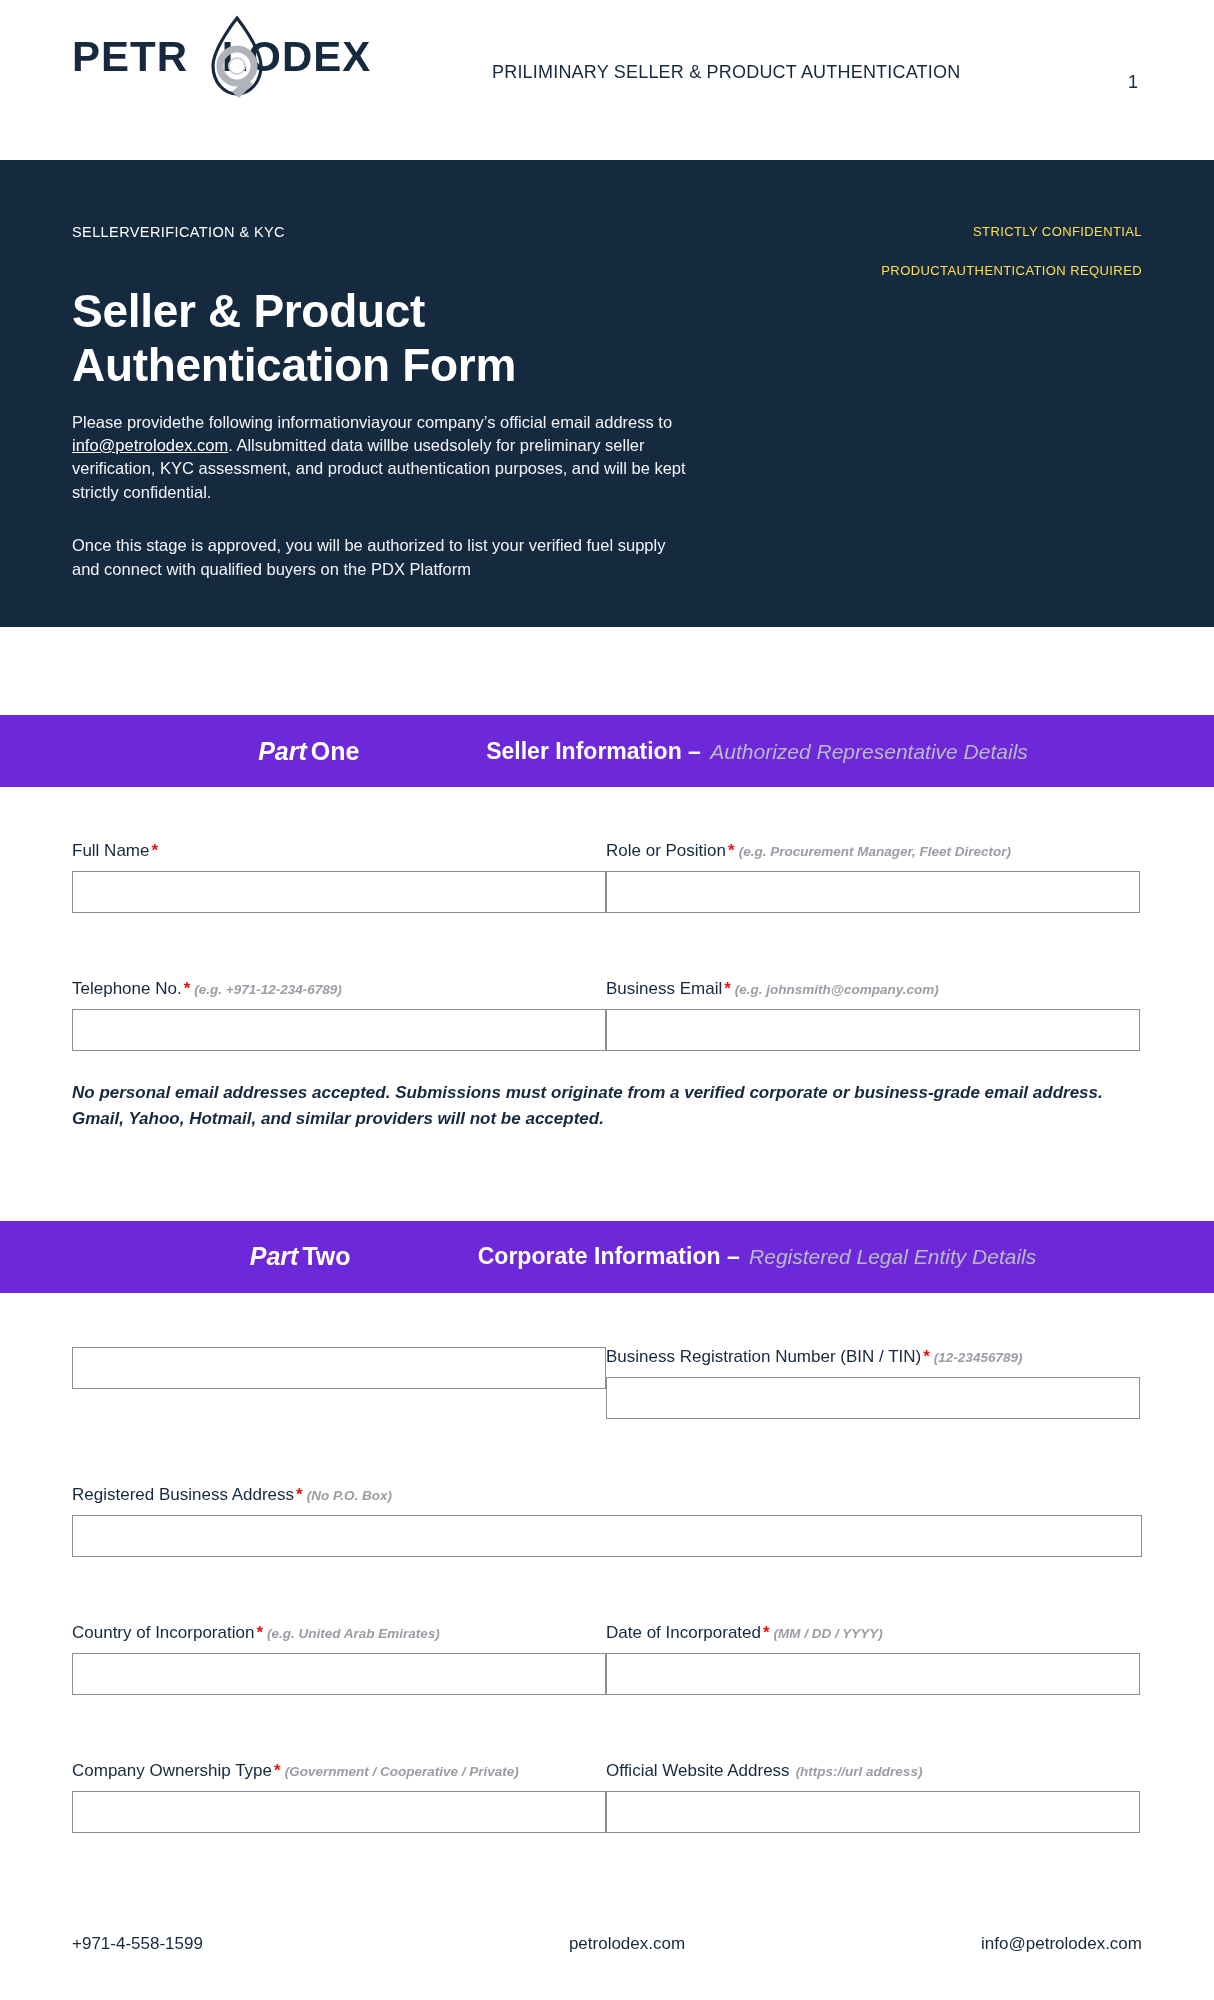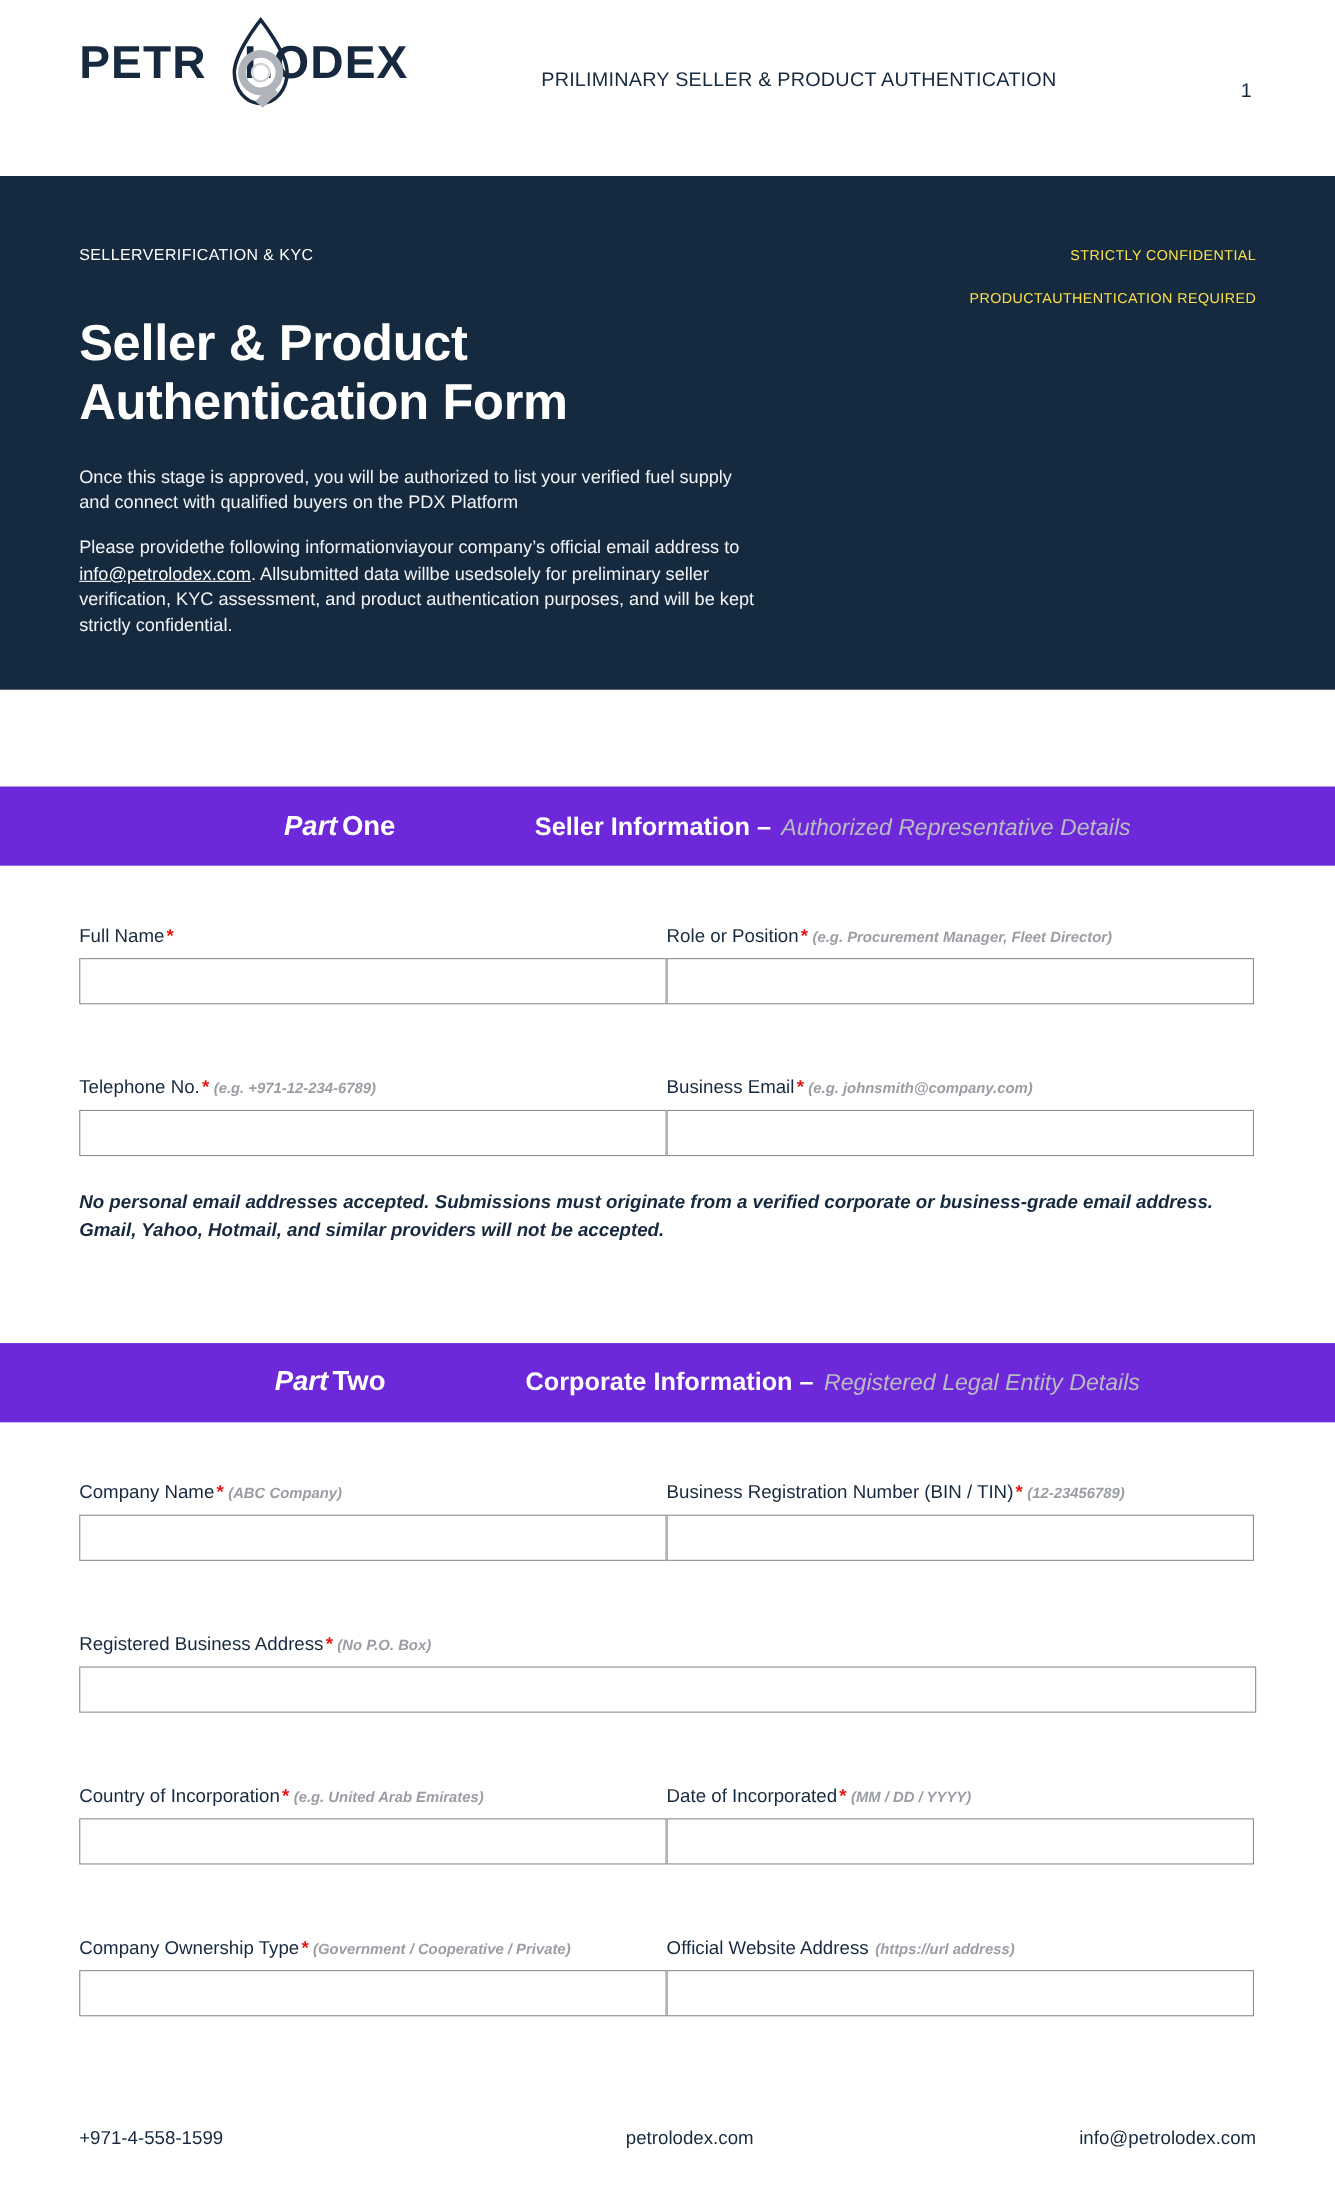--- a/index.html
+++ b/index.html
@@ -243,22 +243,22 @@
 <div class="hero">
   <div class="hero-eyebrow">SELLERVERIFICATION &amp; KYC</div>
   <div class="hero-tags">
     <div class="hero-tag">STRICTLY CONFIDENTIAL</div>
     <div class="hero-tag">PRODUCTAUTHENTICATION REQUIRED</div>
   </div>
   <div class="hero-title">
     <div>Seller &amp; Product</div>
     <div>Authentication Form</div>
   </div>
+  <div class="hero-para"><span>Please providethe following informationviayour company’s official email address to </span><span class="hero-link">info@petrolodex.com</span><span>. Allsubmitted data willbe usedsolely for preliminary seller verification, KYC assessment, and product authentication purposes, and will be kept strictly confidential.</span></div>
   <div class="hero-para second">Once this stage is approved, you will be authorized to list your verified fuel supply and connect with qualified buyers on the PDX Platform</div>
-  <div class="hero-para"><span>Please providethe following informationviayour company’s official email address to </span><span class="hero-link">info@petrolodex.com</span><span>. Allsubmitted data willbe usedsolely for preliminary seller verification, KYC assessment, and product authentication purposes, and will be kept strictly confidential.</span></div>
 </div>
 
 <div class="section-bar">
   <div class="part"><em>Part</em><span class="part-num">One</span></div>
   <div class="section-title"><span>Seller Information – </span><span class="sub">Authorized Representative Details</span></div>
 </div>
 
 <div class="form-body">
   <div class="row-gap-1"></div>
 
@@ -292,21 +292,20 @@
 <div class="section-bar">
   <div class="part"><em>Part</em><span class="part-num">Two</span></div>
   <div class="section-title"><span>Corporate Information – </span><span class="sub">Registered Legal Entity Details</span></div>
 </div>
 
 <div class="form-body">
   <div class="row-gap-1"></div>
 
   <div class="field-row">
     <div class="field">
-      <div class="field-label"><span>Company Name</span><span class="req">*</span><span class="hint">(ABC Company)</span></div>
       <input class="field-input" type="text" value="" style="">
     </div>
     <div class="field">
       <div class="field-label"><span>Business Registration Number (BIN / TIN)</span><span class="req">*</span><span class="hint">(12-23456789)</span></div>
       <input class="field-input" type="text" value="" style="">
     </div>
   </div>
 
   <div class="row-gap-2"></div>
 

